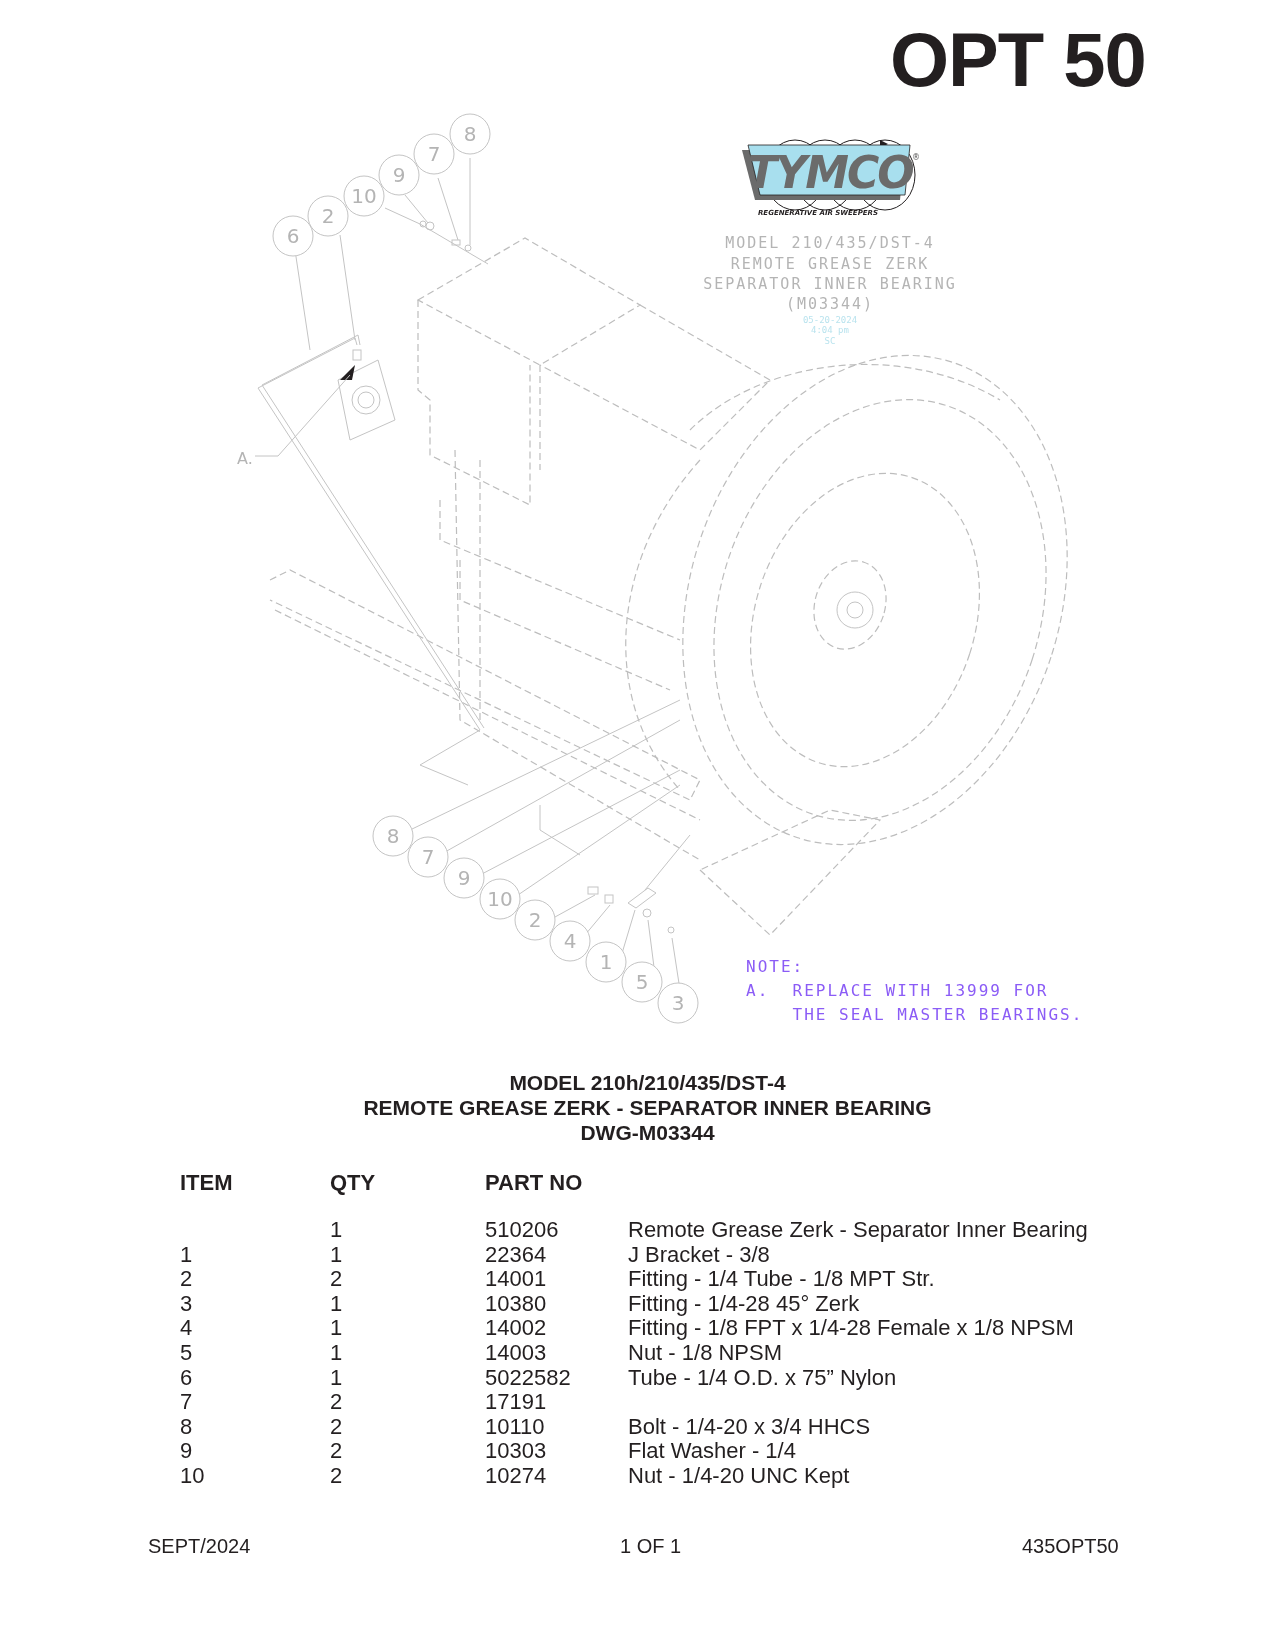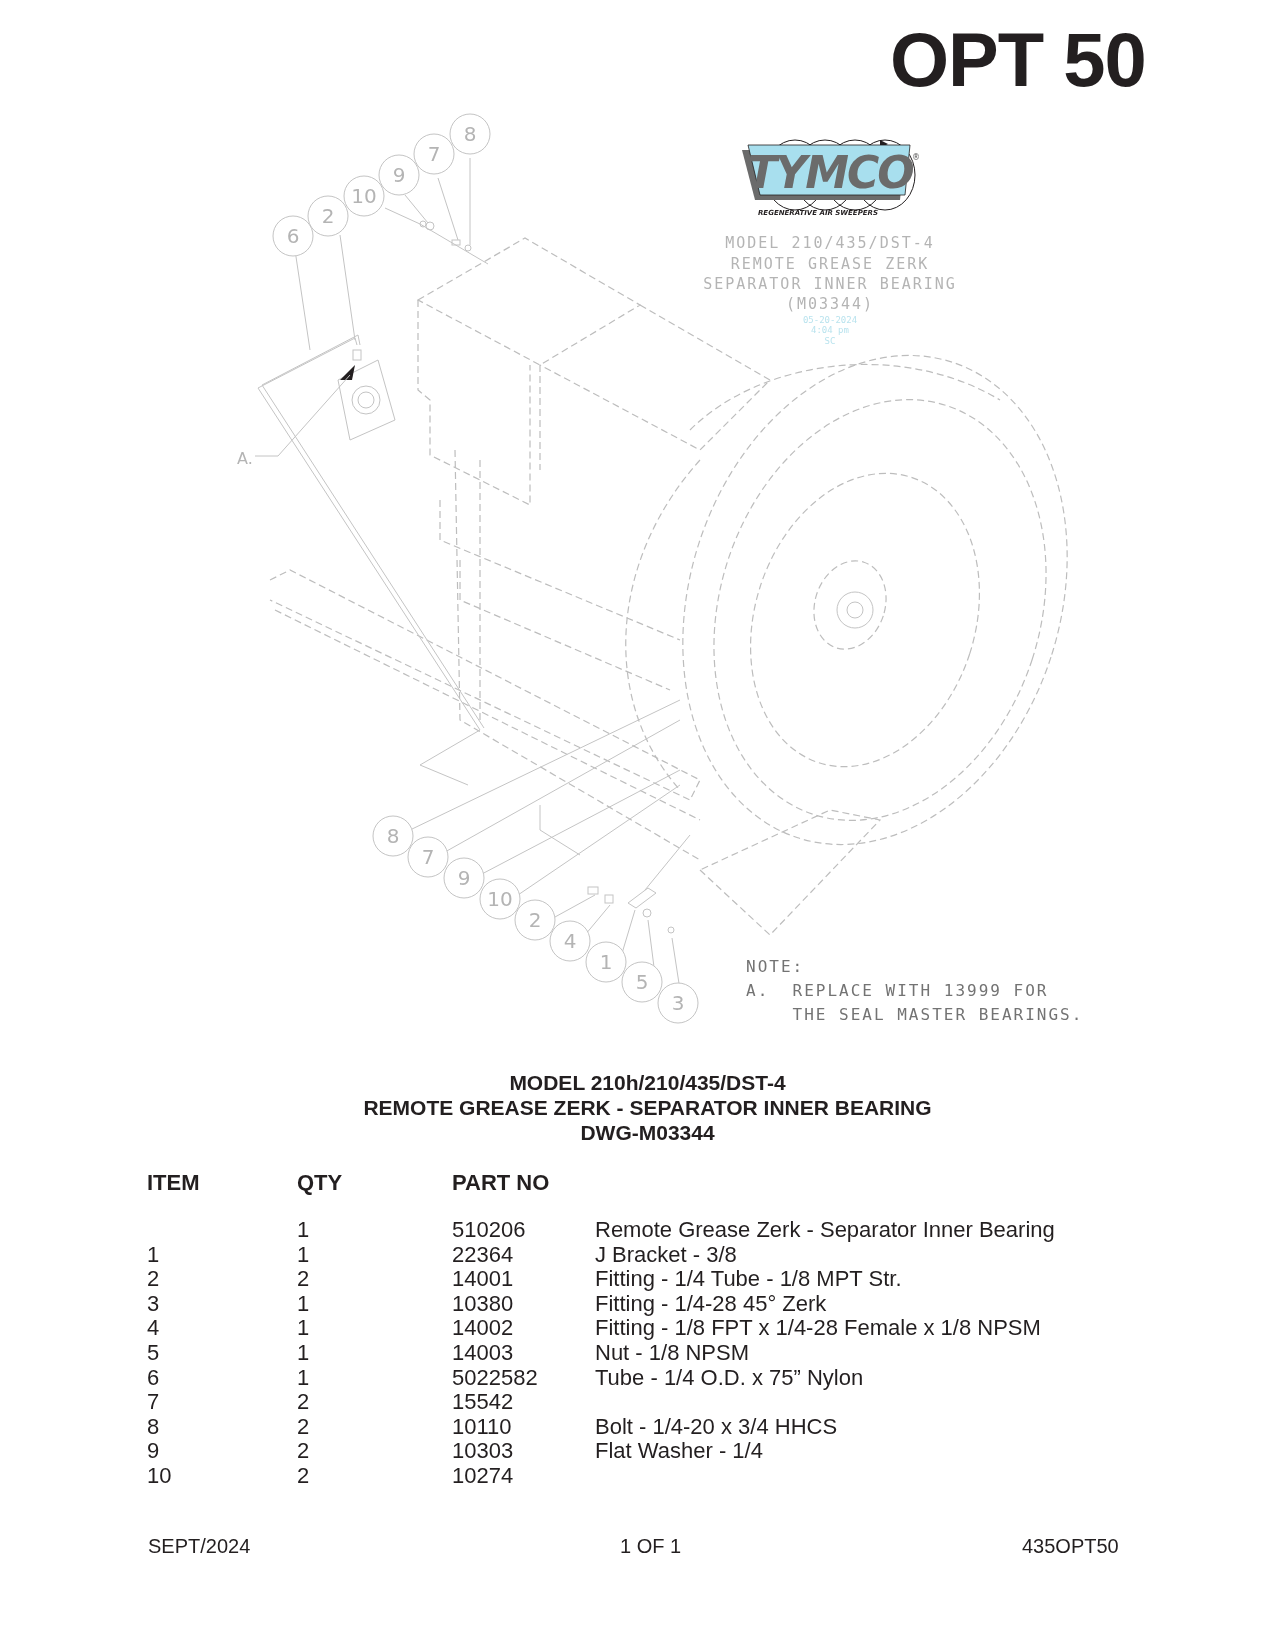--- a/index.html
+++ b/index.html
@@ -2,26 +2,26 @@
 <html><head>
 <meta charset="utf-8">
 <style>
   html, body { margin: 0; padding: 0; background: #ffffff; }
   body { width: 1275px; height: 1650px; position: relative; overflow: hidden;
          font-family: "Liberation Sans", sans-serif; color: #231f20; }
   .abs { position: absolute; }
   .opt-title { left: 890px; top: 22px; width: 280px; text-align: left;
                font-size: 76px; font-weight: bold; letter-spacing: -1px; line-height: 1; }
   .drawing { left: 0; top: 100px; width: 1275px; height: 960px; }
-  .note { font-family: "DejaVu Sans Mono", monospace; color: #737373; font-size: 16px;
+  .note { font-family: "DejaVu Sans Mono", monospace; color: #8b5cf6; font-size: 16px;
           letter-spacing: 2px; line-height: 24px; white-space: pre; }
   .heading { left: 0; width: 1295px; text-align: center; font-weight: bold; font-size: 21px;
              line-height: 25px; top: 1070px; }
   .table { left: 147px; top: 1170px; width: 1000px; }
-  .thead, .trow { display: flex; font-size: 22px; }
+  .thead, .trow { display: flex; font-size: 22px; margin-left: 33px; }
   .thead { font-weight: bold; height: 48px; align-items: flex-start; }
   .trow { height: 24.6px; line-height: 24.6px; }
   .c-item { width: 150px; } .c-qty { width: 155px; } .c-part { width: 143px; } .c-desc { flex: 1; white-space: nowrap; }
   .footer { top: 1535px; font-size: 20px; }
   .balloon { fill: #ffffff; stroke: #c4c4c4; stroke-width: 1; }
   .btext { font-family: "DejaVu Sans", sans-serif; fill: #b4b4b4; font-size: 20px; text-anchor: middle; dominant-baseline: central; }
   .dash { fill: none; stroke: #bdbdbd; stroke-width: 1.2; stroke-dasharray: 7 4; }
   .solid { fill: none; stroke: #c4c4c4; stroke-width: 1; }
   .leader { stroke: #c4c4c4; stroke-width: 1; fill: none; }
 </style>
@@ -218,36 +218,37 @@
   </div>
   <div class="trow">
     <div class="c-item">6</div>
     <div class="c-qty">1</div>
     <div class="c-part">5022582</div>
     <div class="c-desc">Tube - 1/4 O.D. x 75” Nylon</div>
   </div>
   <div class="trow">
     <div class="c-item">7</div>
     <div class="c-qty">2</div>
-    <div class="c-part">15542</div>
+    <div class="c-part">17191</div>
   </div>
   <div class="trow">
     <div class="c-item">8</div>
     <div class="c-qty">2</div>
     <div class="c-part">10110</div>
     <div class="c-desc">Bolt - 1/4-20 x 3/4 HHCS</div>
   </div>
   <div class="trow">
     <div class="c-item">9</div>
     <div class="c-qty">2</div>
     <div class="c-part">10303</div>
     <div class="c-desc">Flat Washer - 1/4</div>
   </div>
   <div class="trow">
     <div class="c-item">10</div>
     <div class="c-qty">2</div>
     <div class="c-part">10274</div>
+    <div class="c-desc">Nut - 1/4-20 UNC Kept</div>
   </div>
 </div>
 
 <div class="abs footer" style="left:148px;">SEPT/2024</div>
 <div class="abs footer" style="left:620px;">1 OF 1</div>
 <div class="abs footer" style="left:1022px;">435OPT50</div>
 
 </body></html>

